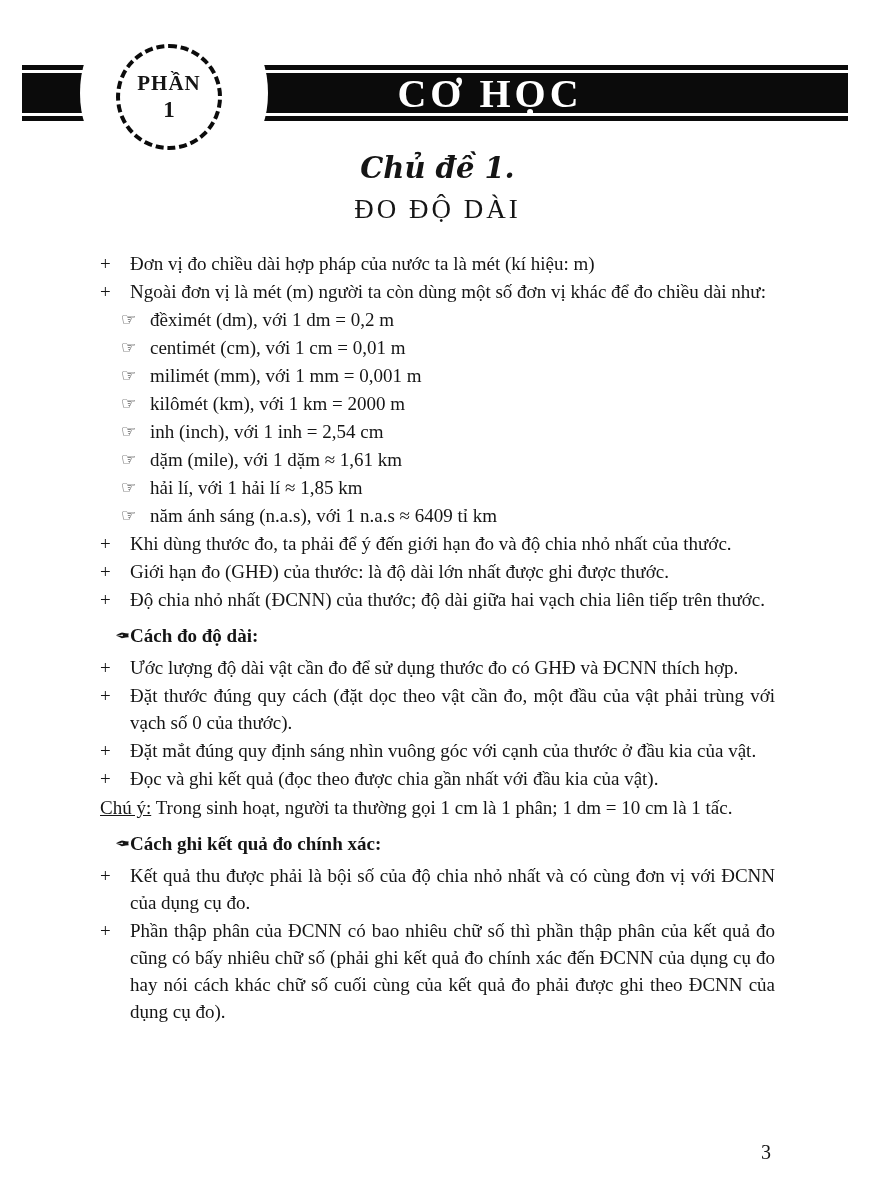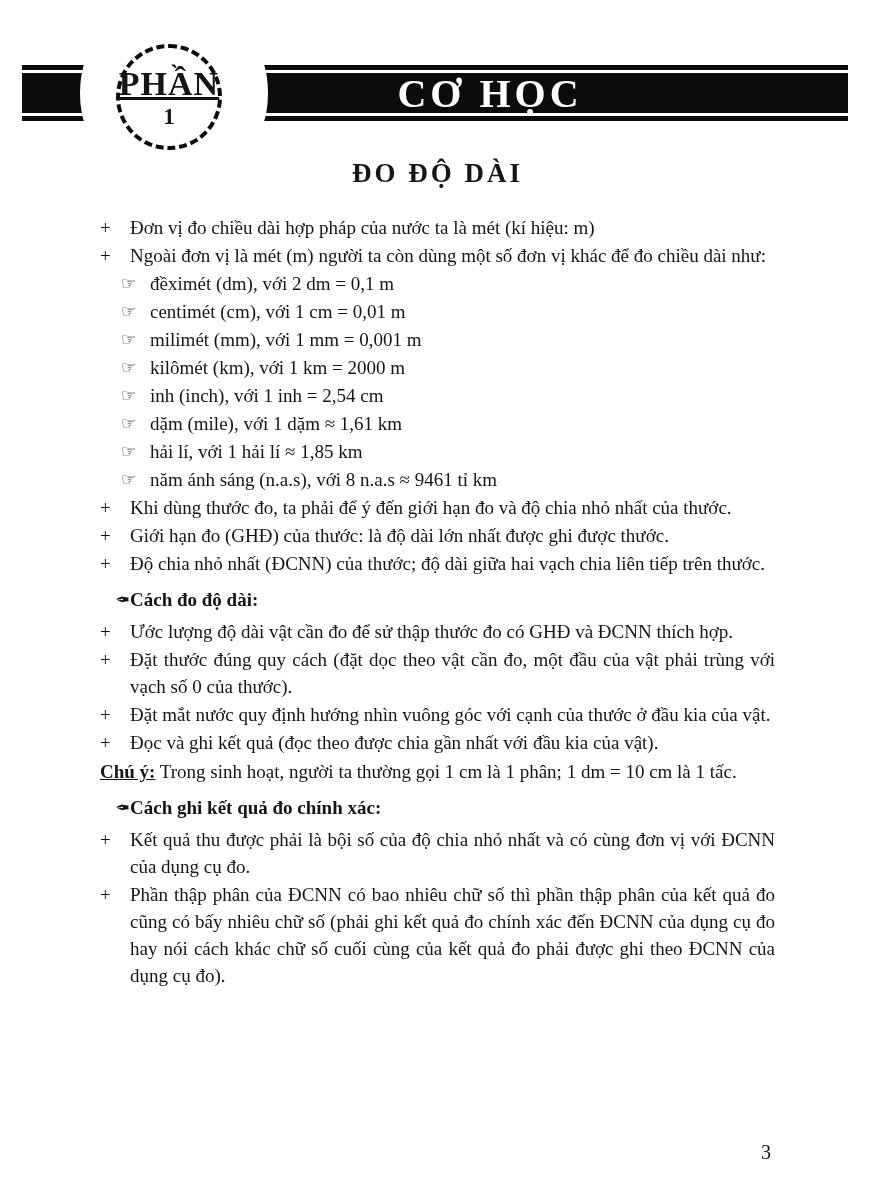--- a/index.html
+++ b/index.html
@@ -30,48 +30,48 @@
     position: relative; z-index: 1; height: 100%;
     display: flex; align-items: center; justify-content: center;
     padding-right: 118px;
     color: #fff; font-weight: bold; font-size: 40px; letter-spacing: 4px;
   }
   .part-circle {
     position: absolute; left: 116px; top: 44px; width: 106px; height: 106px;
     border: 4px dashed #0b0b0b; border-radius: 50%; background: #fff; z-index: 3;
     display: flex; flex-direction: column; align-items: center; justify-content: center;
   }
-  .part-word { font-weight: bold; font-size: 34px; letter-spacing: 1px; line-height: 1.1; text-decoration: underline; }
+  .part-word { font-weight: bold; font-size: 21px; letter-spacing: 1px; line-height: 1.1; }
   .part-number { font-weight: bold; font-size: 23px; line-height: 1.1; margin-top: 2px; }
 
   
   .chapter { text-align: center; }
   .kicker {
     font-family: "DejaVu Serif", serif; font-style: italic; font-weight: bold;
     font-size: 29px; line-height: 36px;
   }
   .title {
-    margin: 6px 0 0; font-size: 27px; font-weight: bold; letter-spacing: 3px; line-height: 34px;
+    margin: 6px 0 0; font-size: 27px; font-weight: normal; letter-spacing: 3px; line-height: 34px;
   }
 
   
   .content { margin: 24px 100px 0 100px; font-size: 19px; line-height: 27px; }
   .item { display: flex; margin-bottom: 1px; }
   .item .marker { flex: 0 0 30px; }
   .item.hand { padding-left: 21px; }
   .item.hand .marker { flex: 0 0 29px; font-family: "DejaVu Sans", sans-serif; font-size: 17px; }
   .txt { flex: 1; }
   .justify .txt { text-align: justify; }
   .section-head { font-weight: bold; margin-top: 9px; margin-bottom: 5px; }
   .section-head .marker.nib {
     flex: 0 0 30px; font-family: "DejaVu Sans", sans-serif;
     transform: scaleX(-1); font-size: 18px;
   }
   .note { margin: 2px 0 4px 0; }
-  .note-label { font-weight: bold; text-decoration: underline; text-align: right; }
+  .note-label { font-weight: normal; text-decoration: underline; text-align: right; }
 
   .page-number { position: absolute; right: 104px; bottom: 36px; font-size: 20px; }
 </style>
 </head>
 <body>
 
 <div class="page">
 
   <header class="header">
     <div class="band band-left">
@@ -81,35 +81,36 @@
       <div class="part-word">PHẦN</div>
       <div class="part-number">1</div>
     </div>
     <div class="band band-main">
       <i class="cut cut-left"></i>
       <div class="banner-title">CƠ HỌC</div>
     </div>
   </header>
 
   <div class="chapter">
+    <div class="kicker">Chủ đề 1.</div>
     <h1 class="title">ĐO ĐỘ DÀI</h1>
   </div>
 
   <main class="content">
       <div class="item plus">
         <span class="marker">+</span>
         <div class="txt">Đơn vị đo chiều dài hợp pháp của nước ta là mét (kí hiệu: m)</div>
       </div>
       <div class="item plus justify">
         <span class="marker">+</span>
         <div class="txt">Ngoài đơn vị là mét (m) người ta còn dùng một số đơn vị khác để đo chiều dài như:</div>
       </div>
       <div class="item hand">
         <span class="marker">☞</span>
-        <div class="txt">đềximét (dm), với 2 dm = 0,1 m</div>
+        <div class="txt">đềximét (dm), với 1 dm = 0,2 m</div>
       </div>
       <div class="item hand">
         <span class="marker">☞</span>
         <div class="txt">centimét (cm), với 1 cm = 0,01 m</div>
       </div>
       <div class="item hand">
         <span class="marker">☞</span>
         <div class="txt">milimét (mm), với 1 mm = 0,001 m</div>
       </div>
       <div class="item hand">
@@ -123,49 +124,49 @@
       <div class="item hand">
         <span class="marker">☞</span>
         <div class="txt">dặm (mile), với 1 dặm ≈ 1,61 km</div>
       </div>
       <div class="item hand">
         <span class="marker">☞</span>
         <div class="txt">hải lí, với 1 hải lí ≈ 1,85 km</div>
       </div>
       <div class="item hand">
         <span class="marker">☞</span>
-        <div class="txt">năm ánh sáng (n.a.s), với 8 n.a.s ≈ 9461 tỉ km</div>
+        <div class="txt">năm ánh sáng (n.a.s), với 1 n.a.s ≈ 6409 tỉ km</div>
       </div>
       <div class="item plus">
         <span class="marker">+</span>
         <div class="txt">Khi dùng thước đo, ta phải để ý đến giới hạn đo và độ chia nhỏ nhất của thước.</div>
       </div>
       <div class="item plus">
         <span class="marker">+</span>
         <div class="txt">Giới hạn đo (GHĐ) của thước: là độ dài lớn nhất được ghi được thước.</div>
       </div>
       <div class="item plus justify">
         <span class="marker">+</span>
         <div class="txt">Độ chia nhỏ nhất (ĐCNN) của thước; độ dài giữa hai vạch chia liên tiếp trên thước.</div>
       </div>
       <div class="item section-head">
         <span class="marker nib">✒</span>
         <div class="txt">Cách đo độ dài:</div>
       </div>
       <div class="item plus">
         <span class="marker">+</span>
-        <div class="txt">Ước lượng độ dài vật cần đo để sử thập thước đo có GHĐ và ĐCNN thích hợp.</div>
+        <div class="txt">Ước lượng độ dài vật cần đo để sử dụng thước đo có GHĐ và ĐCNN thích hợp.</div>
       </div>
       <div class="item plus justify">
         <span class="marker">+</span>
         <div class="txt">Đặt thước đúng quy cách (đặt dọc theo vật cần đo, một đầu của vật phải trùng với vạch số 0 của thước).</div>
       </div>
       <div class="item plus justify">
         <span class="marker">+</span>
-        <div class="txt">Đặt mắt nước quy định hướng nhìn vuông góc với cạnh của thước ở đầu kia của vật.</div>
+        <div class="txt">Đặt mắt đúng quy định sáng nhìn vuông góc với cạnh của thước ở đầu kia của vật.</div>
       </div>
       <div class="item plus">
         <span class="marker">+</span>
         <div class="txt">Đọc và ghi kết quả (đọc theo được chia gần nhất với đầu kia của vật).</div>
       </div>
       <div class="note"><span class="note-label">Chú ý:</span> <span class="note-text">Trong sinh hoạt, người ta thường gọi 1 cm là 1 phân; 1 dm = 10 cm là 1 tấc.</span></div>
       <div class="item section-head">
         <span class="marker nib">✒</span>
         <div class="txt">Cách ghi kết quả đo chính xác:</div>
       </div>

